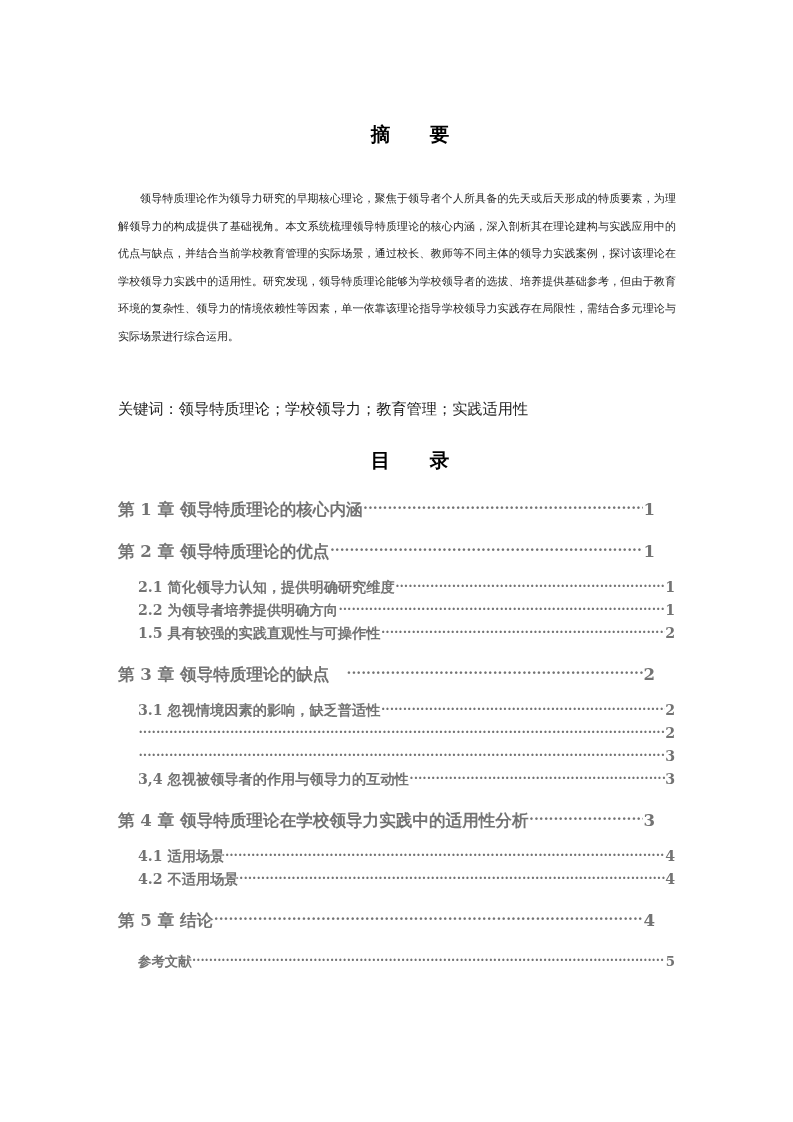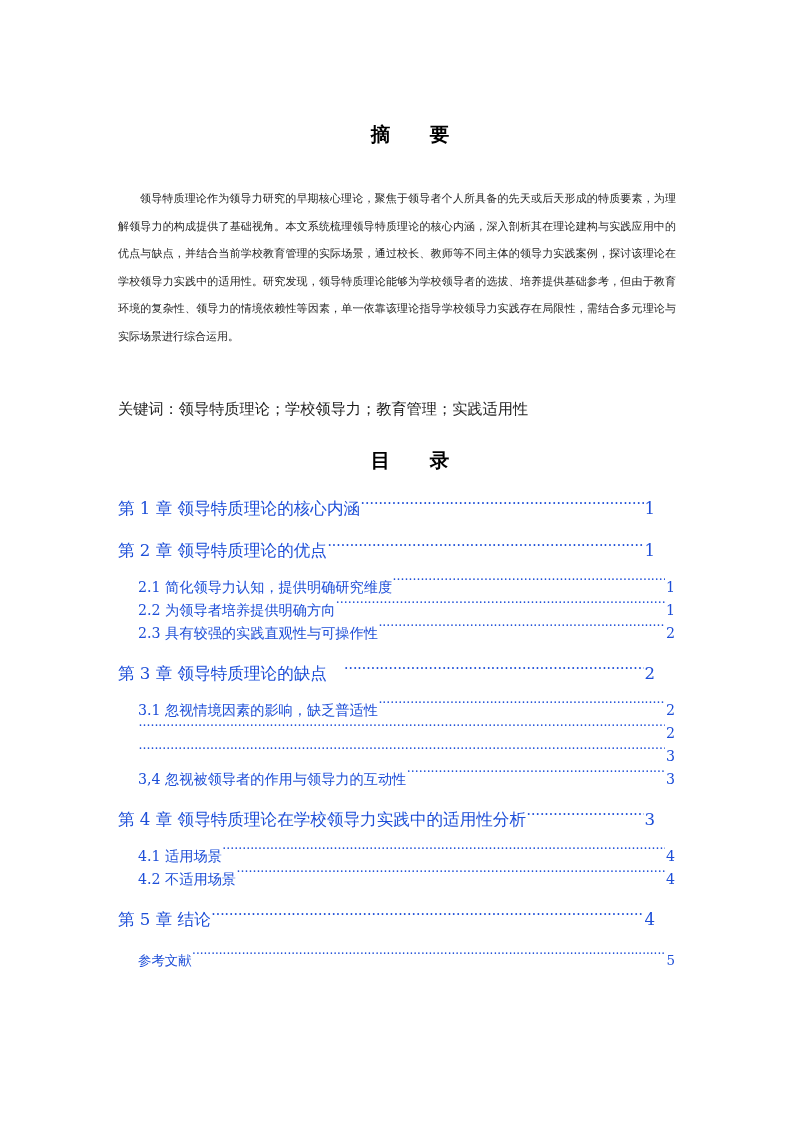--- a/index.html
+++ b/index.html
@@ -57,24 +57,25 @@
 
   
   .toc {
     position: absolute;
     left: 118px;
     top: 498px;
     width: 537px;
   }
   .toc-row {
     display: flex;
-    align-items: flex-start;
+    align-items: flex-end;
     width: 100%;
     white-space: nowrap;
-    color: #1d4ed8;
+    color: #737373;
+    font-weight: bold;
   }
   .toc-label { flex: 0 0 auto; }
   .toc-dots {
     flex: 1 1 auto;
     overflow: hidden;
     min-width: 8px;
     position: relative;
     height: 1em;
     margin: 0 0.5px;
   }
@@ -144,21 +145,21 @@
         <span class="toc-label">2.1  简化领导力认知，提供明确研究维度</span>
         <span class="toc-dots"></span>
         <span class="toc-page">1</span>
       </div>
       <div class="toc-row lvl2 tight">
         <span class="toc-label">2.2  为领导者培养提供明确方向</span>
         <span class="toc-dots"></span>
         <span class="toc-page">1</span>
       </div>
       <div class="toc-row lvl2 tight">
-        <span class="toc-label">2.3  具有较强的实践直观性与可操作性</span>
+        <span class="toc-label">1.5  具有较强的实践直观性与可操作性</span>
         <span class="toc-dots"></span>
         <span class="toc-page">2</span>
       </div>
       <div class="toc-row lvl1">
         <span class="toc-label">第 3 章  领导特质理论的缺点　</span>
         <span class="toc-dots"></span>
         <span class="toc-page">2</span>
       </div>
       <div class="toc-row lvl2">
         <span class="toc-label">3.1 忽视情境因素的影响，缺乏普适性 </span>

